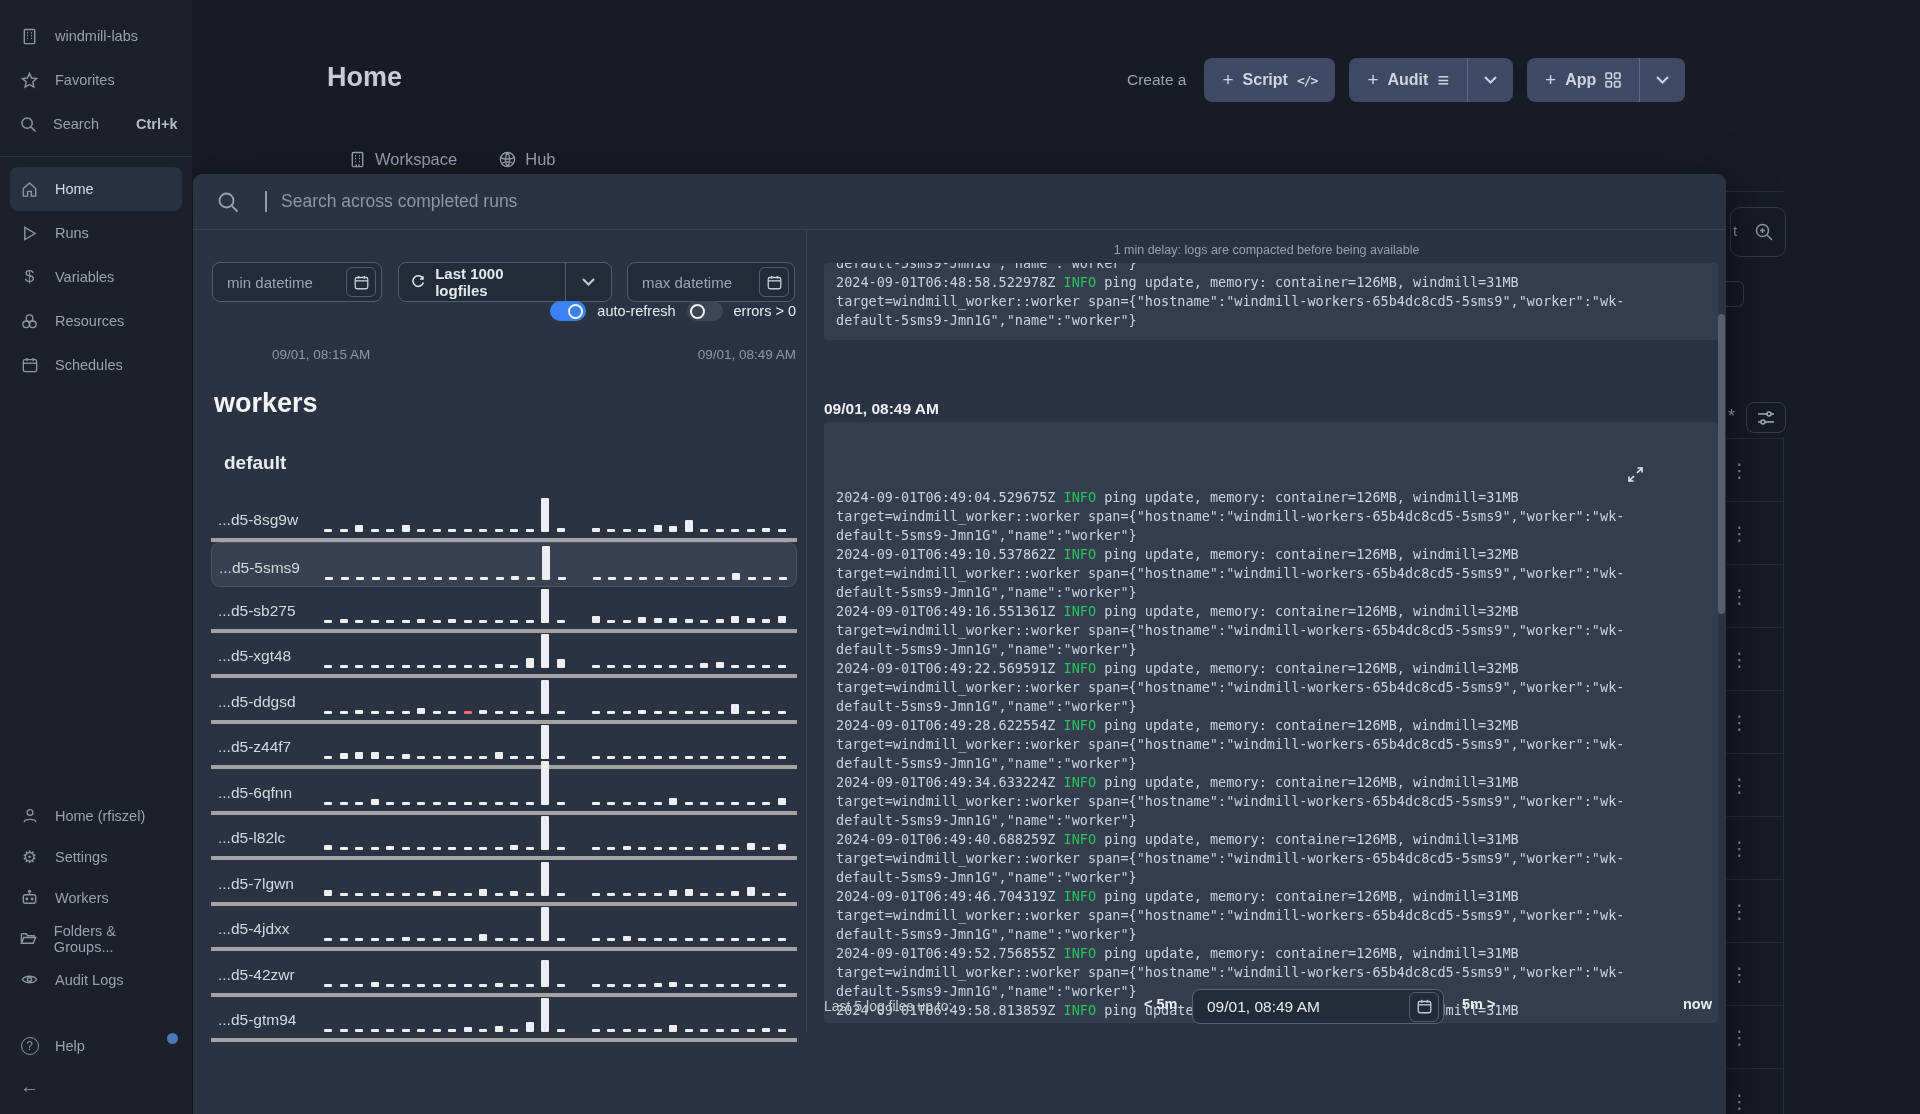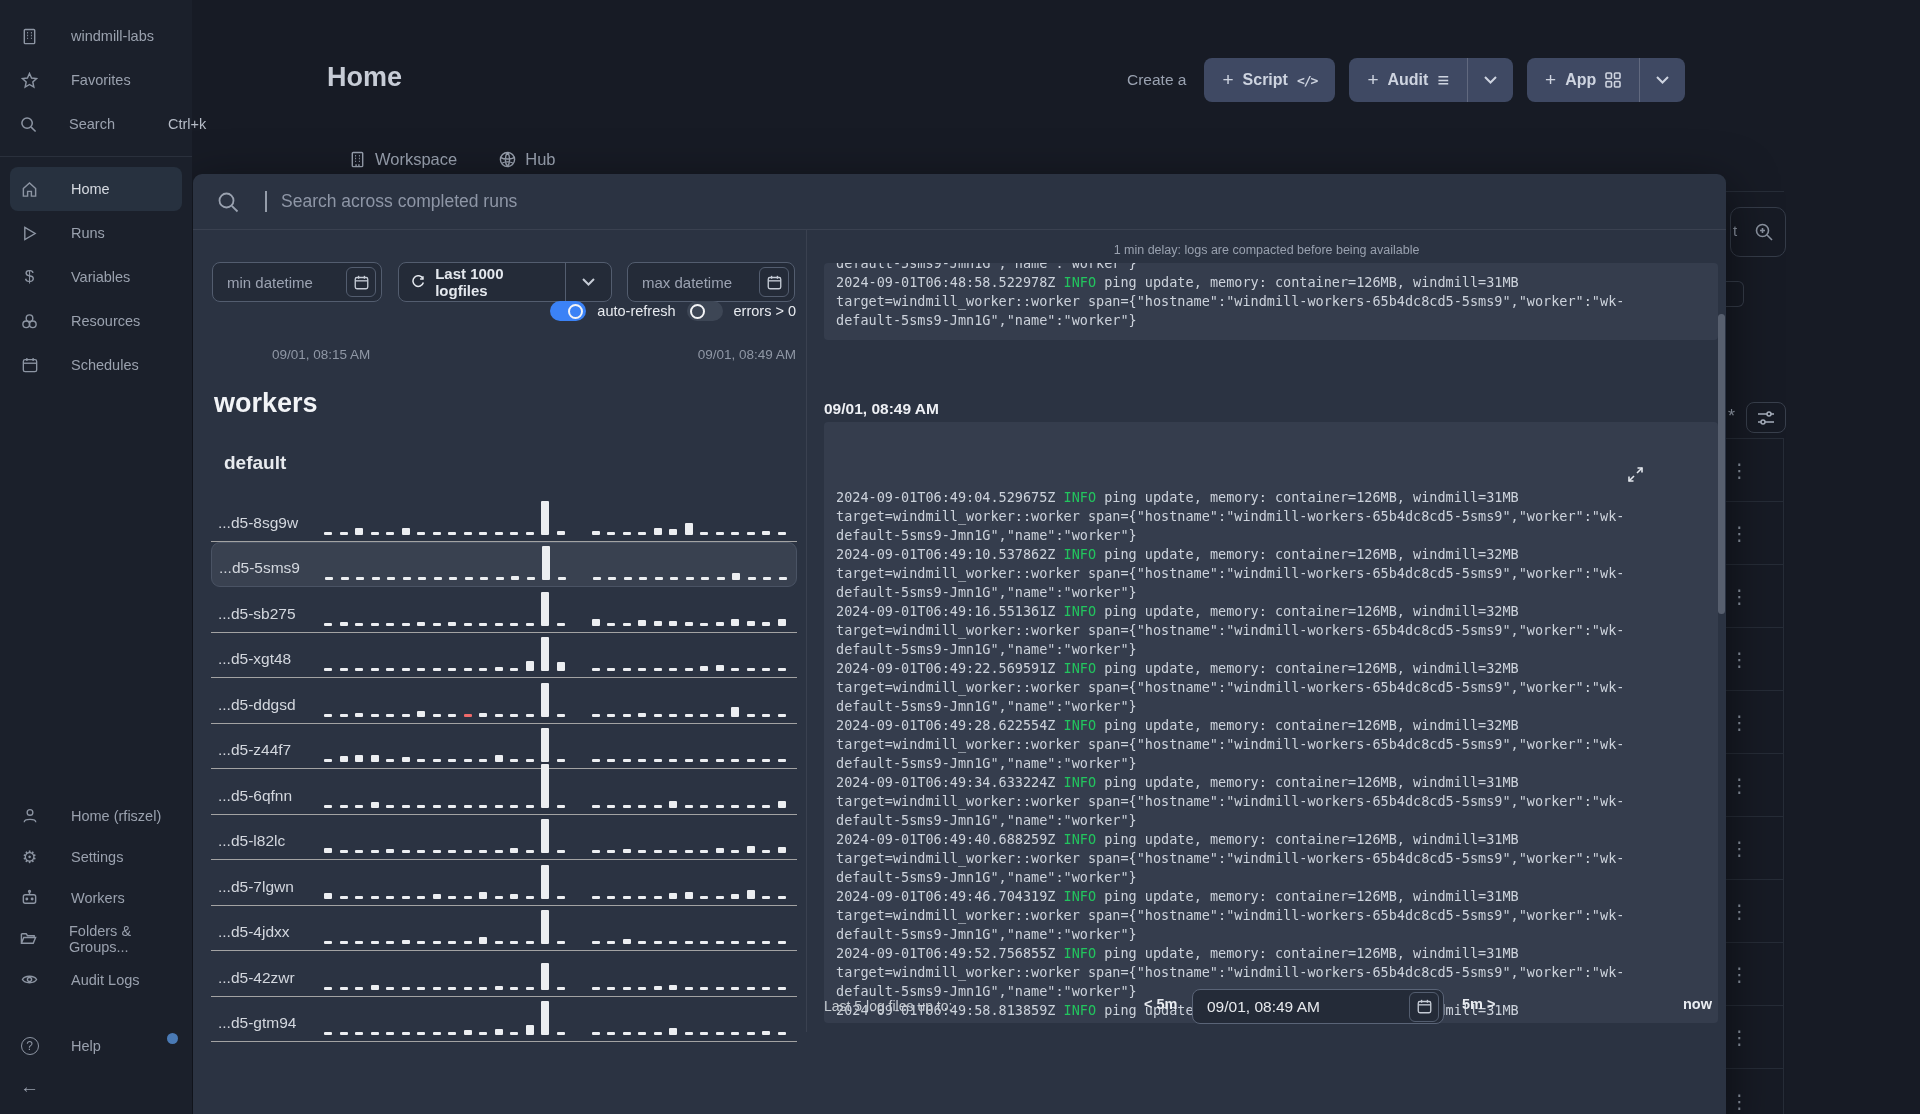--- a/index.html
+++ b/index.html
@@ -44,25 +44,25 @@
   .row-title { position:absolute; left:94px; top:7px; font-size:17.5px; font-weight:bold; color:#a6adb9; }
   .row-path { position:absolute; left:94px; top:32px; font-size:13.5px; color:#6b7380; }
   .row-star { position:absolute; left:1249px; top:9px; font-size:22px; color:#707887; cursor:pointer; font-family:"DejaVu Sans",sans-serif; }
   .row-edit2 { position:absolute; left:1308px; top:9px; width:84px; height:36px; }
 
   
   .sidebar { position:absolute; left:0; top:0; width:192px; height:1114px; background:#1b202b; z-index:40; }
   .brand { height:58px; display:flex; align-items:center; gap:12px; padding:0 18px; border-bottom:1px solid #2a303c; }
   .brand-name { color:#f3f4f6; font-weight:bold; font-size:17px; }
   .side-group { padding-top:14px; }
-  .side-item { height:44px; display:flex; align-items:center; gap:32px; padding:0 20px; color:#9aa1ae; font-size:14.5px; cursor:pointer; }
+  .side-item { height:44px; display:flex; align-items:center; gap:16px; padding:0 20px; color:#9aa1ae; font-size:14.5px; cursor:pointer; }
   .side-item .ic { width:19px; display:flex; justify-content:center; color:#8d95a3; font-size:16px; }
   .side-sep { height:1px; background:#2a303c; margin:10px 0; }
   .side-item.active { background:#27313f; border-radius:8px; margin:0 10px; padding:0 10px; color:#d6dae1; }
-  .shortcut { font-weight:normal; color:#b6bcc7; margin-left:21px; }
+  .shortcut { font-weight:bold; color:#b6bcc7; margin-left:21px; }
   .side-bottom { position:absolute; left:0; bottom:114px; width:100%; }
   .side-bottom .side-item { height:41px; }
   .side-help { position:absolute; left:0; bottom:8px; width:100%; }
   .help-circ { width:18px; height:18px; border:1.6px solid #8d95a3; border-radius:50%; font-size:12px; display:flex; align-items:center; justify-content:center; }
   .notif-dot { position:absolute; right:14px; bottom:70px; width:11px; height:11px; background:#4a7ab5; border-radius:50%; }
   .collapse-arrow { height:38px; display:flex; align-items:center; padding:0 20px; color:#9aa1ae; font-size:19px; cursor:pointer; }
 
   
   .modal { position:absolute; left:193px; top:174px; width:1533px; height:954px; background:#2b3342; border-radius:9px; box-shadow:0 14px 50px rgba(0,0,0,.55); z-index:20; }
   .m-search { position:absolute; left:0; top:0; width:100%; height:56px; display:flex; align-items:center; padding-left:24px; border-bottom:1px solid #3a4150; }
@@ -85,21 +85,21 @@
   .tgl .knob { position:absolute; top:2.5px; width:15px; height:15px; border-radius:50%; border:2px solid #f3f4f6; }
   .tgl.on { background:#3b82f6; } .tgl.on .knob { right:3px; }
   .tgl.off { background:#3d4655; } .tgl.off .knob { left:3px; }
   .tgl-lbl { color:#e8ebf0; font-size:14.5px; }
 
   .ts-row { position:absolute; top:117px; left:79px; right:10px; display:flex; justify-content:space-between; color:#8f97a5; font-size:13.5px; }
   .workers-h { position:absolute; top:158px; left:21px; font-size:27px; font-weight:bold; color:#f2f4f7; }
   .group-h { position:absolute; top:222px; left:31px; font-size:19px; font-weight:bold; color:#e8ebef; }
 
   .worker-list { position:absolute; top:266px; left:18px; width:586px; }
-  .worker-row { position:relative; height:45.5px; border-bottom:1px solid #a3a3a3; display:flex; align-items:center; cursor:pointer; }
+  .worker-row { position:relative; height:45.5px; border-bottom:4px solid #a3a3a3; display:flex; align-items:center; cursor:pointer; }
   .worker-row.sel { background:#394150; border:1px solid #4a5364; border-radius:9px; }
   .w-id { position:absolute; left:7px; bottom:9px; font-size:15.5px; color:#d3d7de; white-space:nowrap; }
   .spark { position:absolute; left:113px; right:2px; bottom:6px; height:46px; display:flex; align-items:flex-end; gap:7.5px; overflow:visible; }
   .spark .b { width:8px; background:#eceef1; border-radius:1px; flex:0 0 auto; }
   .spark .b.red { background:#ef6a6a; }
   .spark .gap { width:12px; flex:0 0 auto; }
 
   .delay-note { position:absolute; top:13px; left:0; width:100%; text-align:center; color:#99a1af; font-size:12.5px; }
   .logblock { position:absolute; left:17px; width:894px; background:#353d4d; border-radius:4px; padding:6px 12px; overflow:hidden;
               font-family:"DejaVu Sans Mono",monospace; font-size:13.5px; line-height:19px; color:#ccd2db; white-space:pre; }

